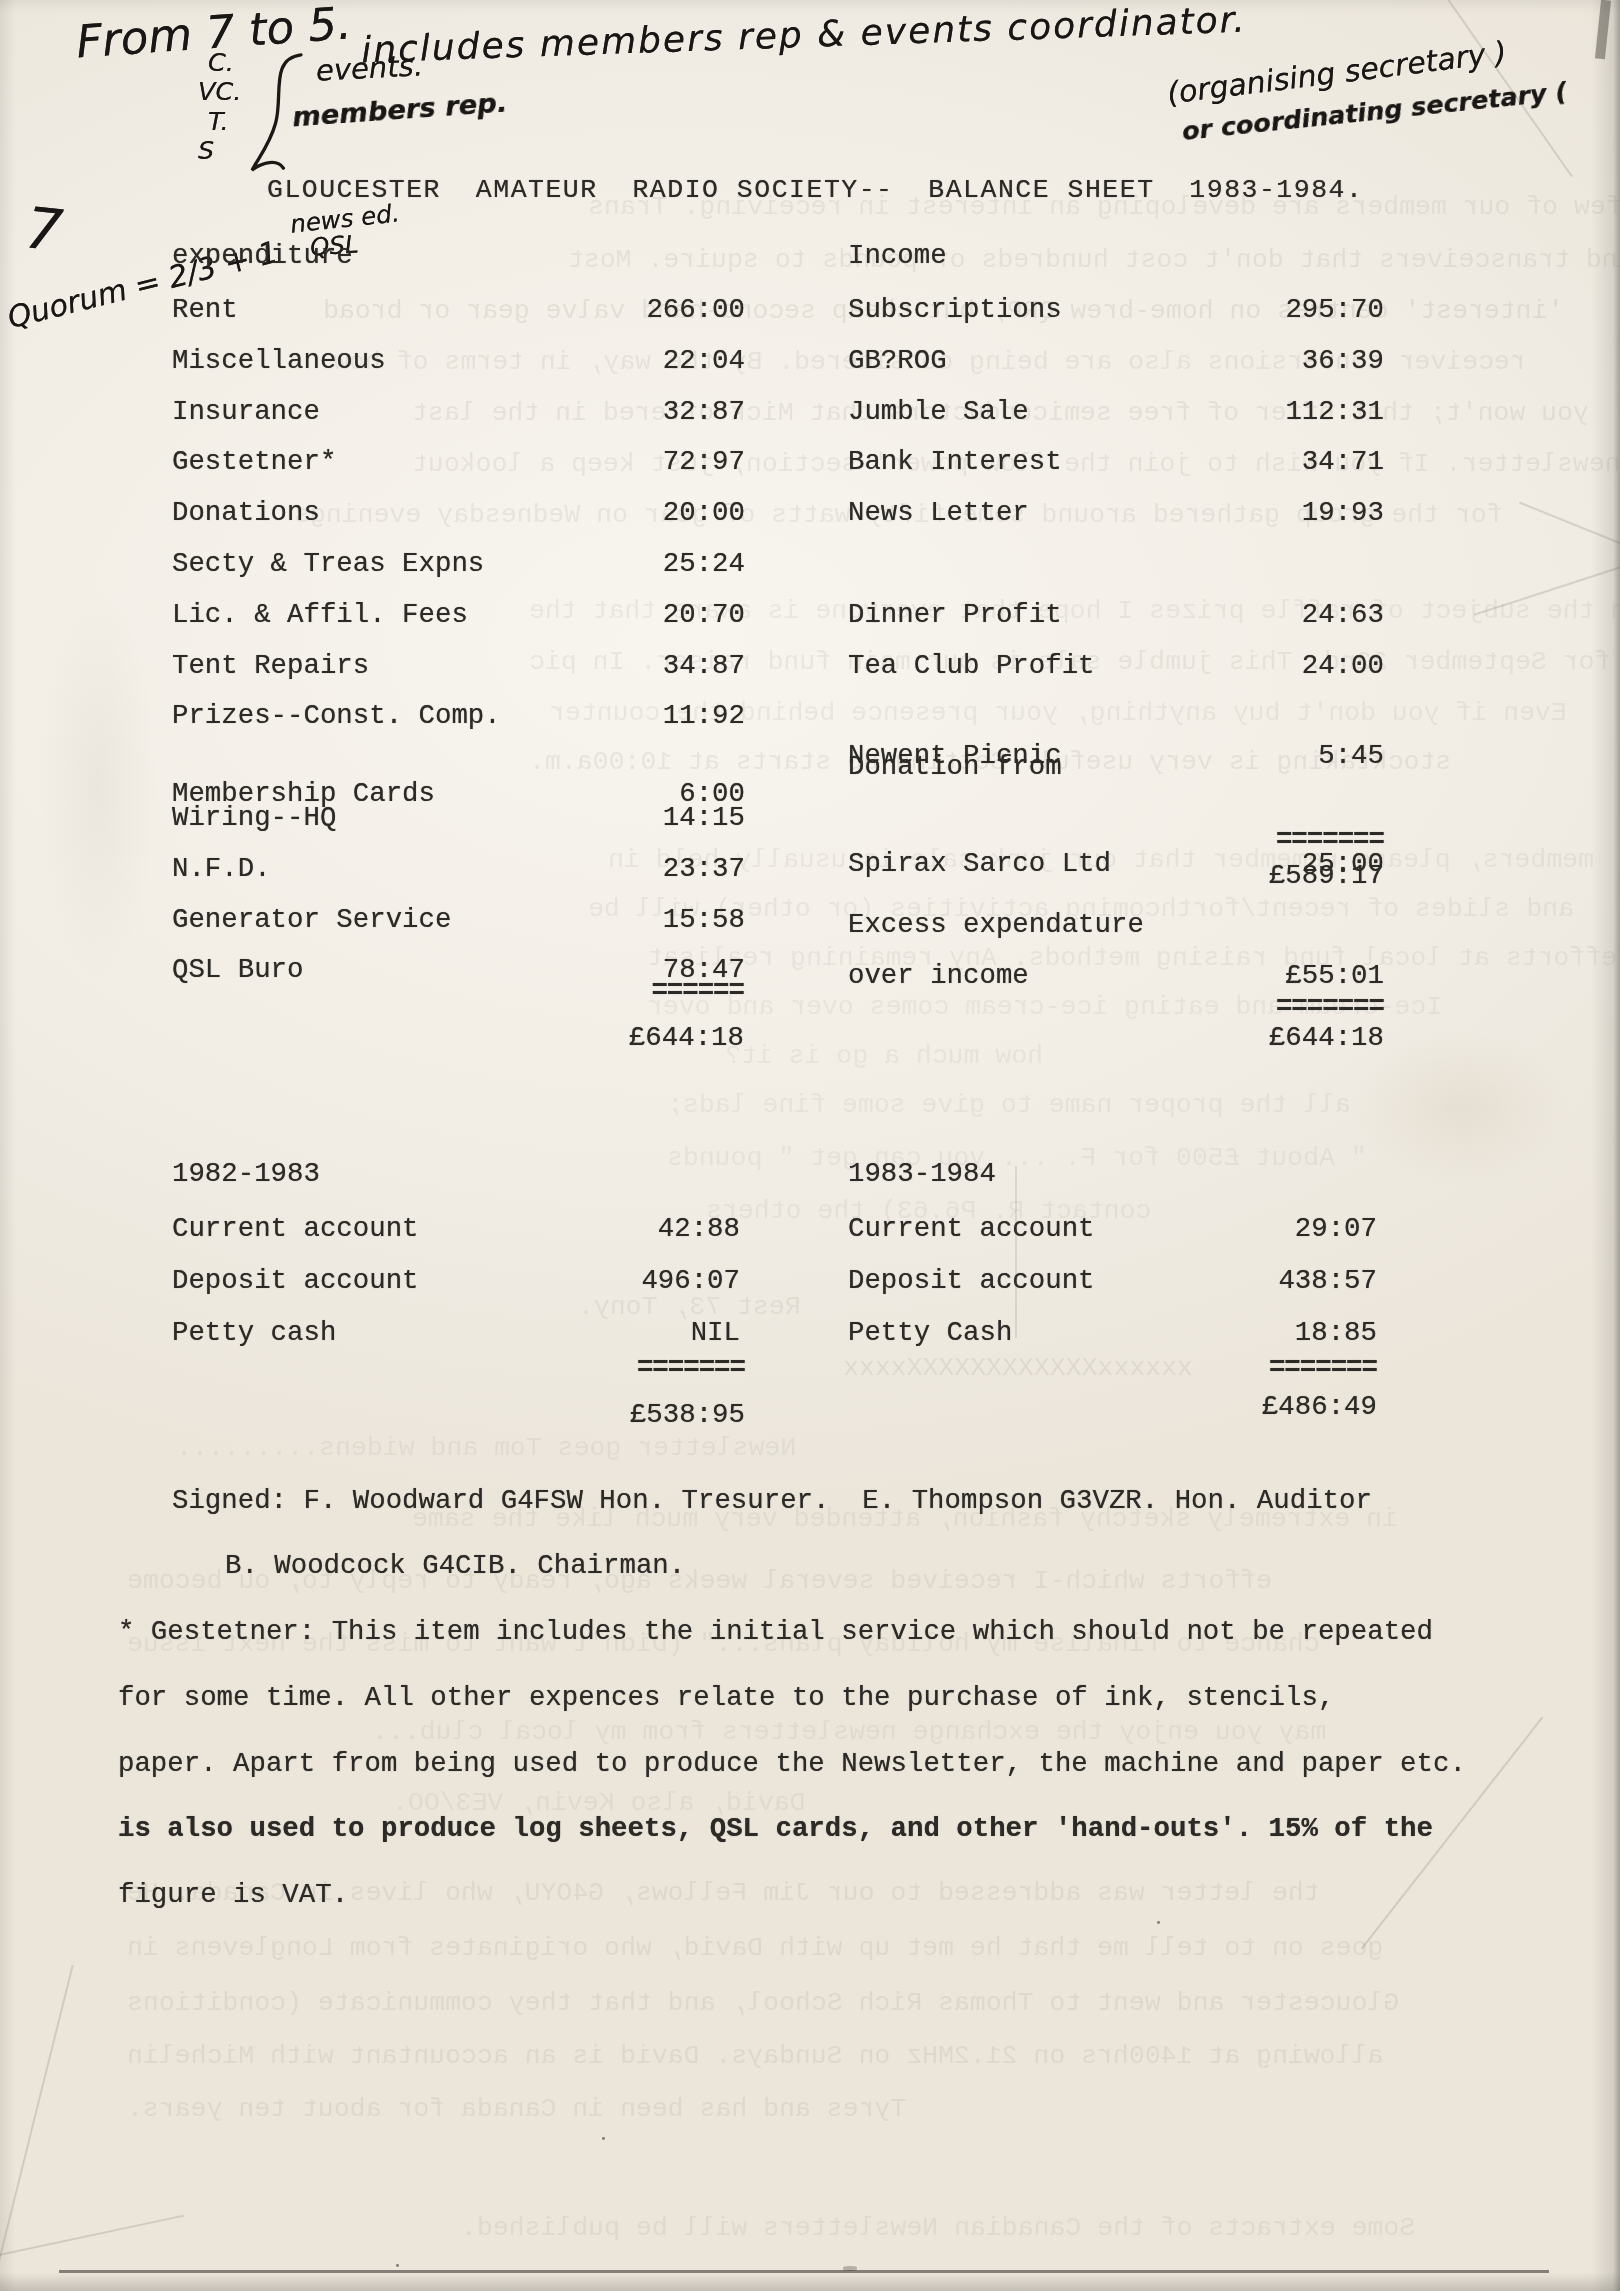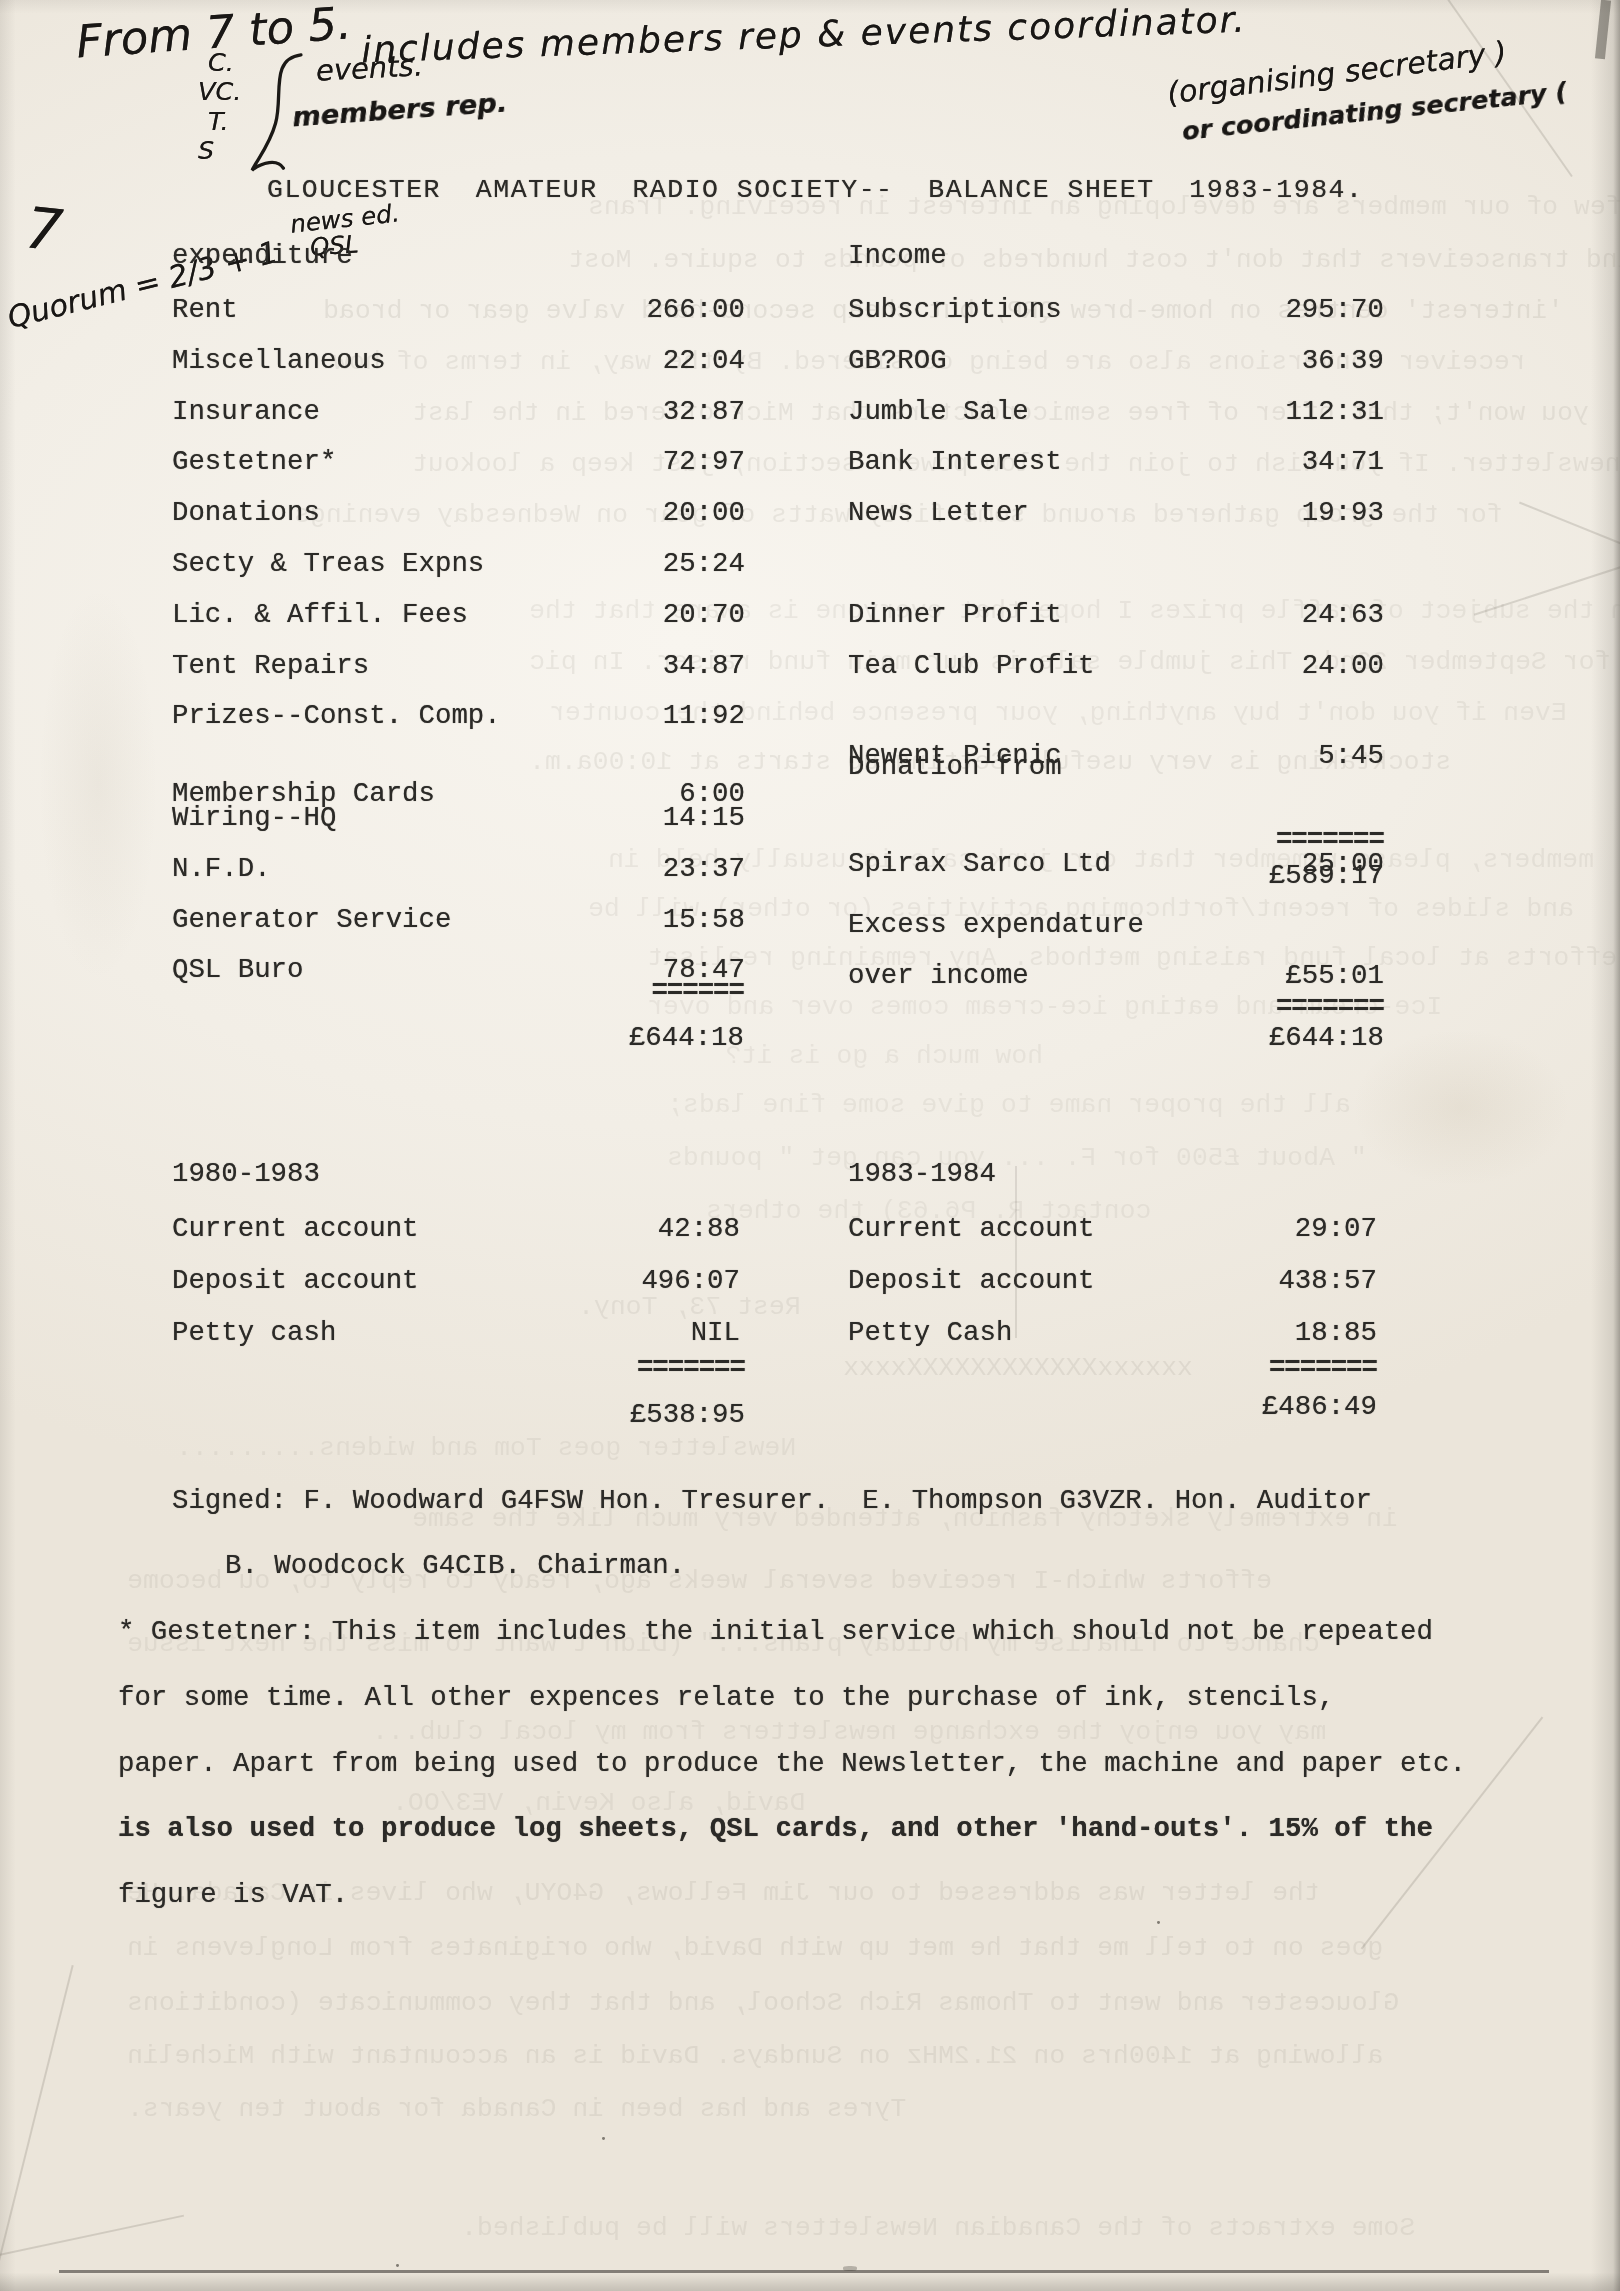--- a/index.html
+++ b/index.html
@@ -205,21 +205,21 @@
       </div>
     </div>
   <div class="valbox tw rule" style="left:1198px;top:825px;width:186px;">=======</div>
   <div class="valbox tw" style="left:1198px;top:861px;width:186px;">£589:17</div>
   <div class="tw" style="left:848px;top:910px;">Excess expendature</div>
   <div class="tw" style="left:848px;top:961px;">over income</div>
   <div class="valbox tw" style="left:1198px;top:961px;width:186px;">£55:01</div>
   <div class="valbox tw rule" style="left:1198px;top:992px;width:186px;">=======</div>
   <div class="valbox tw" style="left:1198px;top:1023px;width:186px;">£644:18</div>
 
-  <div class="tw" style="left:172px;top:1159px;">1980-1983</div>
+  <div class="tw" style="left:172px;top:1159px;">1982-1983</div>
   <div class="lblock" id="prev-rows" style="left:172px;top:1213px;width:568px;height:167px;">
       <div class="lrow" style="top: 0px;">
         <span class="lab">Current account</span>
         <span class="val">42:88</span>
       </div>
       <div class="lrow" style="top: 52px;">
         <span class="lab">Deposit account</span>
         <span class="val">496:07</span>
       </div>
       <div class="lrow" style="top: 104px;">

